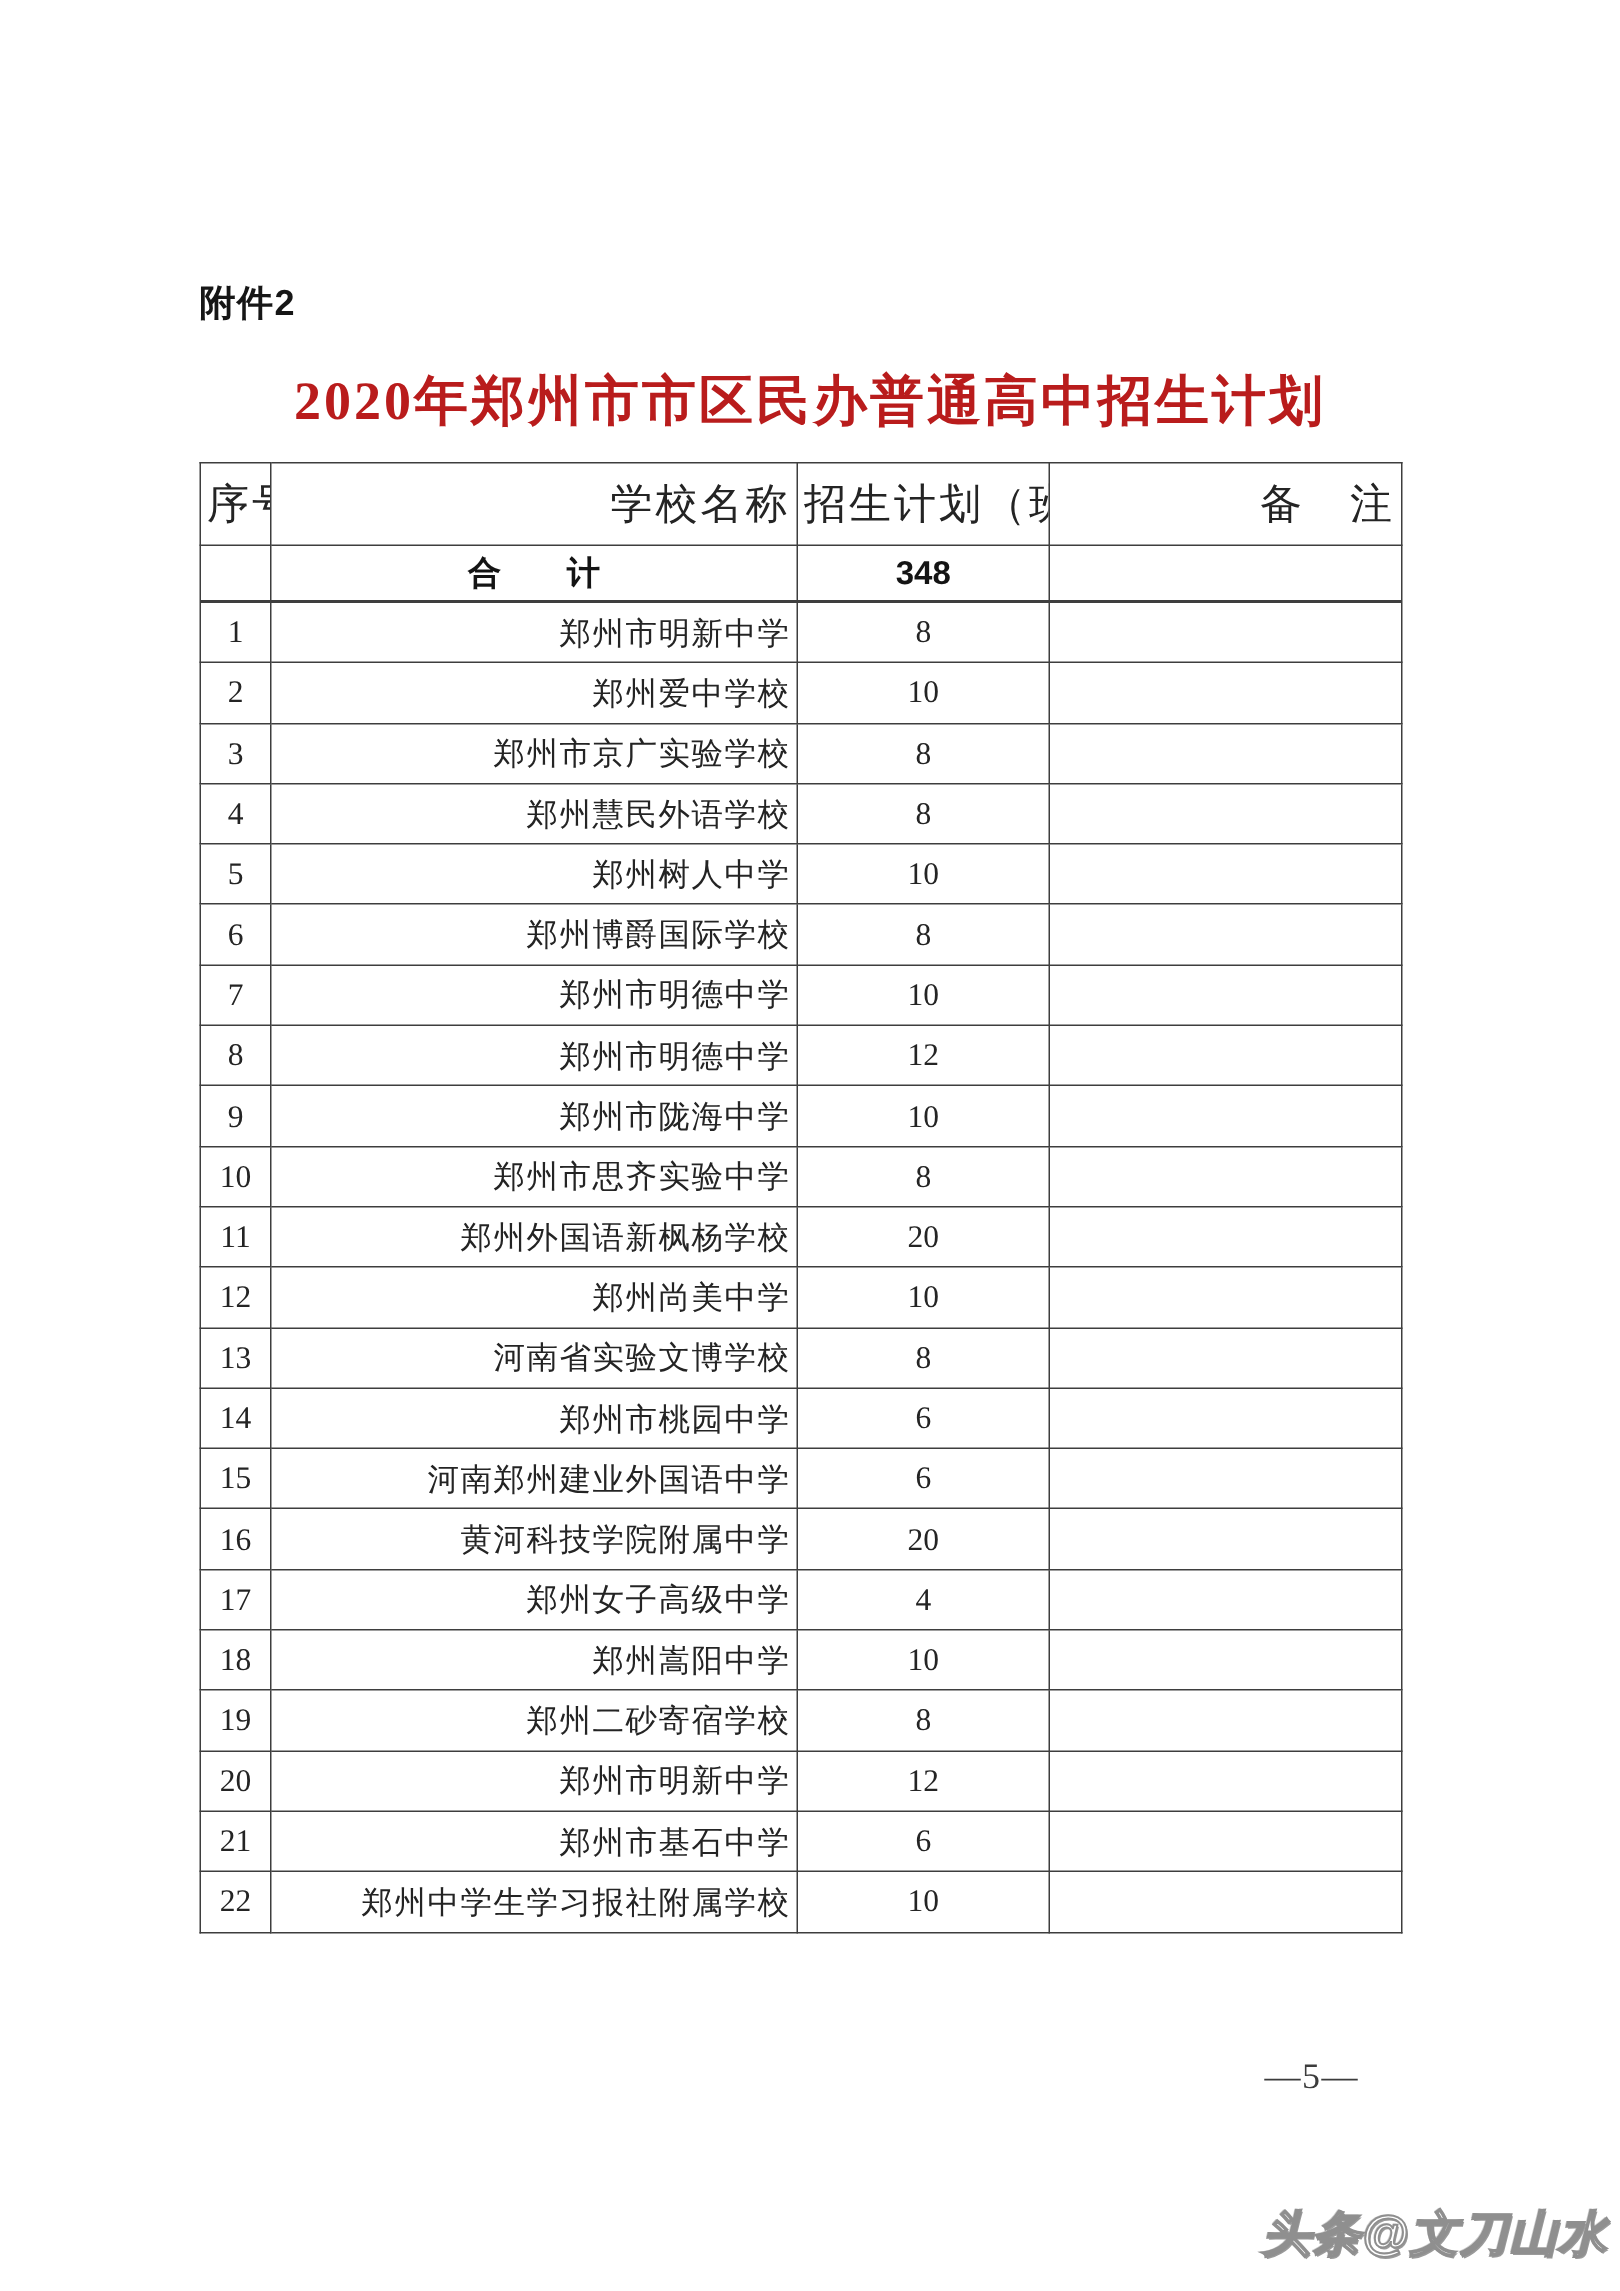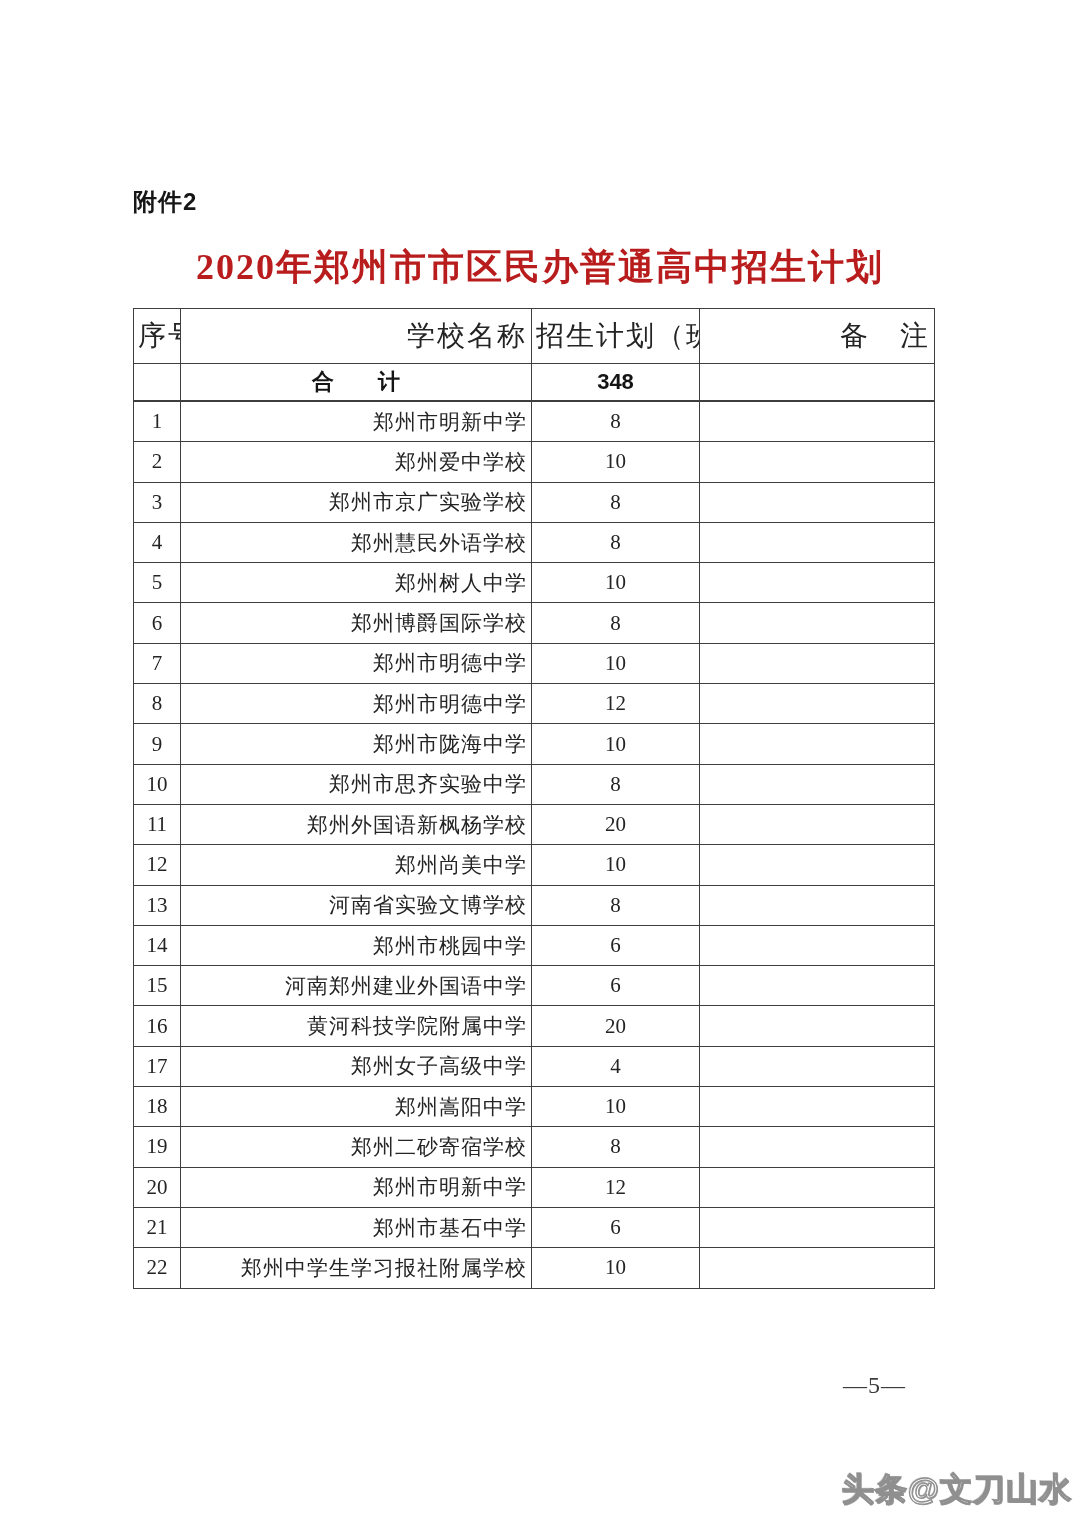--- a/index.html
+++ b/index.html
@@ -98,20 +98,21 @@
     position: absolute;
     right: 8px;
     top: 1468px;
     font-family: "Liberation Sans", sans-serif;
     font-weight: 700;
     font-size: 32px;
     color: #ffffff;
     letter-spacing: 1px;
     -webkit-text-stroke: 1.3px #8f8f8f;
     text-shadow: 1px 1px 0 #9a9a9a, -1px -1px 0 #cfcfcf;
+    font-style: italic;
   }
 </style>
 </head>
 <body>
 
 <div id="page">
 
   <div class="attachment-label">附件2</div>
 
   <div class="doc-title">2020年郑州市市区民办普通高中招生计划</div>

